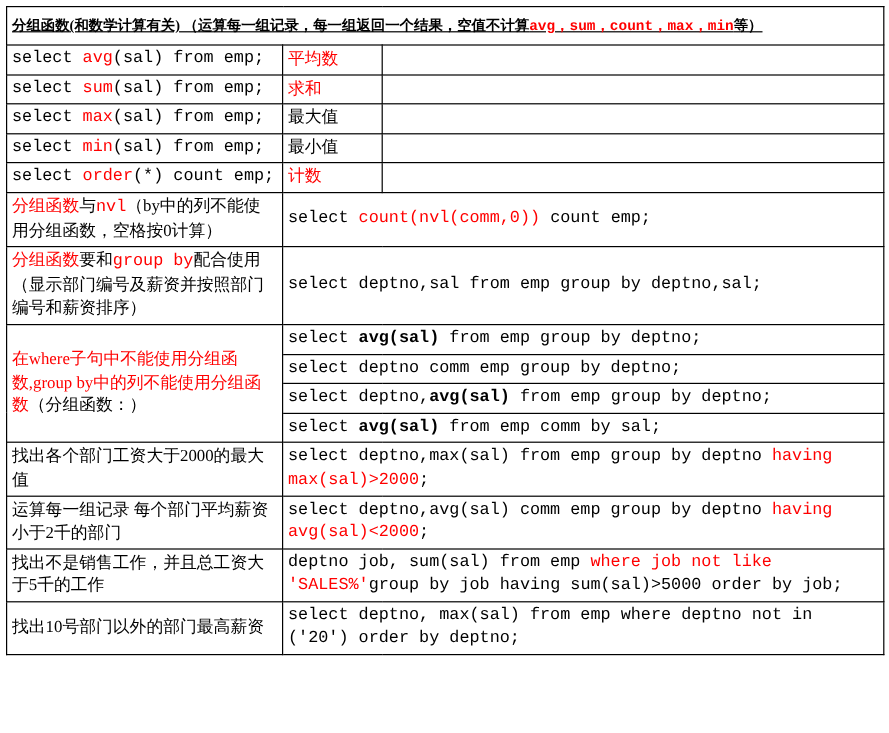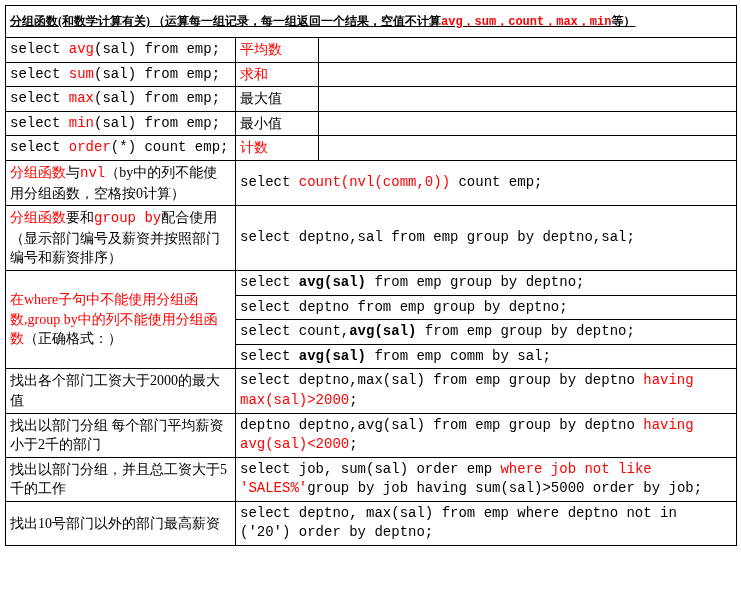--- a/index.html
+++ b/index.html
@@ -89,52 +89,52 @@
 
   <tr>
     <td>
       <span class="red">分组函数</span><span>要和</span><span class="red mono">group by</span><span>配合使用（显示部门编号及薪资并按照部门编号和薪资排序）</span>
     </td>
     <td colspan="2" class="mono">select deptno,sal from emp group by deptno,sal;</td>
   </tr>
 
   <tr>
     <td rowspan="4">
-      <span class="red">在where子句中不能使用分组函数,group by中的列不能使用分组函数</span><span>（正确格式：）</span>
+      <span class="red">在where子句中不能使用分组函数,group by中的列不能使用分组函数</span><span>（分组函数：）</span>
     </td>
     <td colspan="2" class="mono"><span>select </span><span class="bold">avg(sal)</span><span> from emp group by deptno;</span></td>
   </tr>
   <tr>
-    <td colspan="2" class="mono"><span></span><span class="bold"></span><span>select deptno from emp group by deptno;</span></td>
+    <td colspan="2" class="mono"><span></span><span class="bold"></span><span>select deptno comm emp group by deptno;</span></td>
   </tr>
   <tr>
-    <td colspan="2" class="mono"><span>select count,</span><span class="bold">avg(sal)</span><span> from emp group by deptno;</span></td>
+    <td colspan="2" class="mono"><span>select deptno,</span><span class="bold">avg(sal)</span><span> from emp group by deptno;</span></td>
   </tr>
   <tr>
     <td colspan="2" class="mono"><span>select </span><span class="bold">avg(sal)</span><span> from emp comm by sal;</span></td>
   </tr>
 
   <tr>
     <td>找出各个部门工资大于2000的最大值</td>
     <td colspan="2" class="mono">
       <span>select deptno,max(sal) from emp group by deptno </span><span class="red">having max(sal)&gt;2000</span><span>;</span>
     </td>
   </tr>
 
   <tr>
-    <td>找出以部门分组 每个部门平均薪资小于2千的部门</td>
+    <td>运算每一组记录 每个部门平均薪资小于2千的部门</td>
     <td colspan="2" class="mono">
-      <span>deptno deptno,avg(sal) from emp group by deptno </span><span class="red">having avg(sal)&lt;2000</span><span>;</span>
+      <span>select deptno,avg(sal) comm emp group by deptno </span><span class="red">having avg(sal)&lt;2000</span><span>;</span>
     </td>
   </tr>
 
   <tr>
-    <td>找出以部门分组，并且总工资大于5千的工作</td>
+    <td>找出不是销售工作，并且总工资大于5千的工作</td>
     <td colspan="2" class="mono">
-      <span>select job, sum(sal)  order emp </span><span class="red">where job not like 'SALES%'</span><span>group by job having sum(sal)&gt;5000 order by job;</span>
+      <span>deptno job, sum(sal)  from emp </span><span class="red">where job not like 'SALES%'</span><span>group by job having sum(sal)&gt;5000 order by job;</span>
     </td>
   </tr>
 
   <tr>
     <td>找出10号部门以外的部门最高薪资</td>
     <td colspan="2" class="mono">select deptno, max(sal) from emp where deptno  not in ('20') order by deptno;</td>
   </tr>
 
 </tbody>
   </table>

